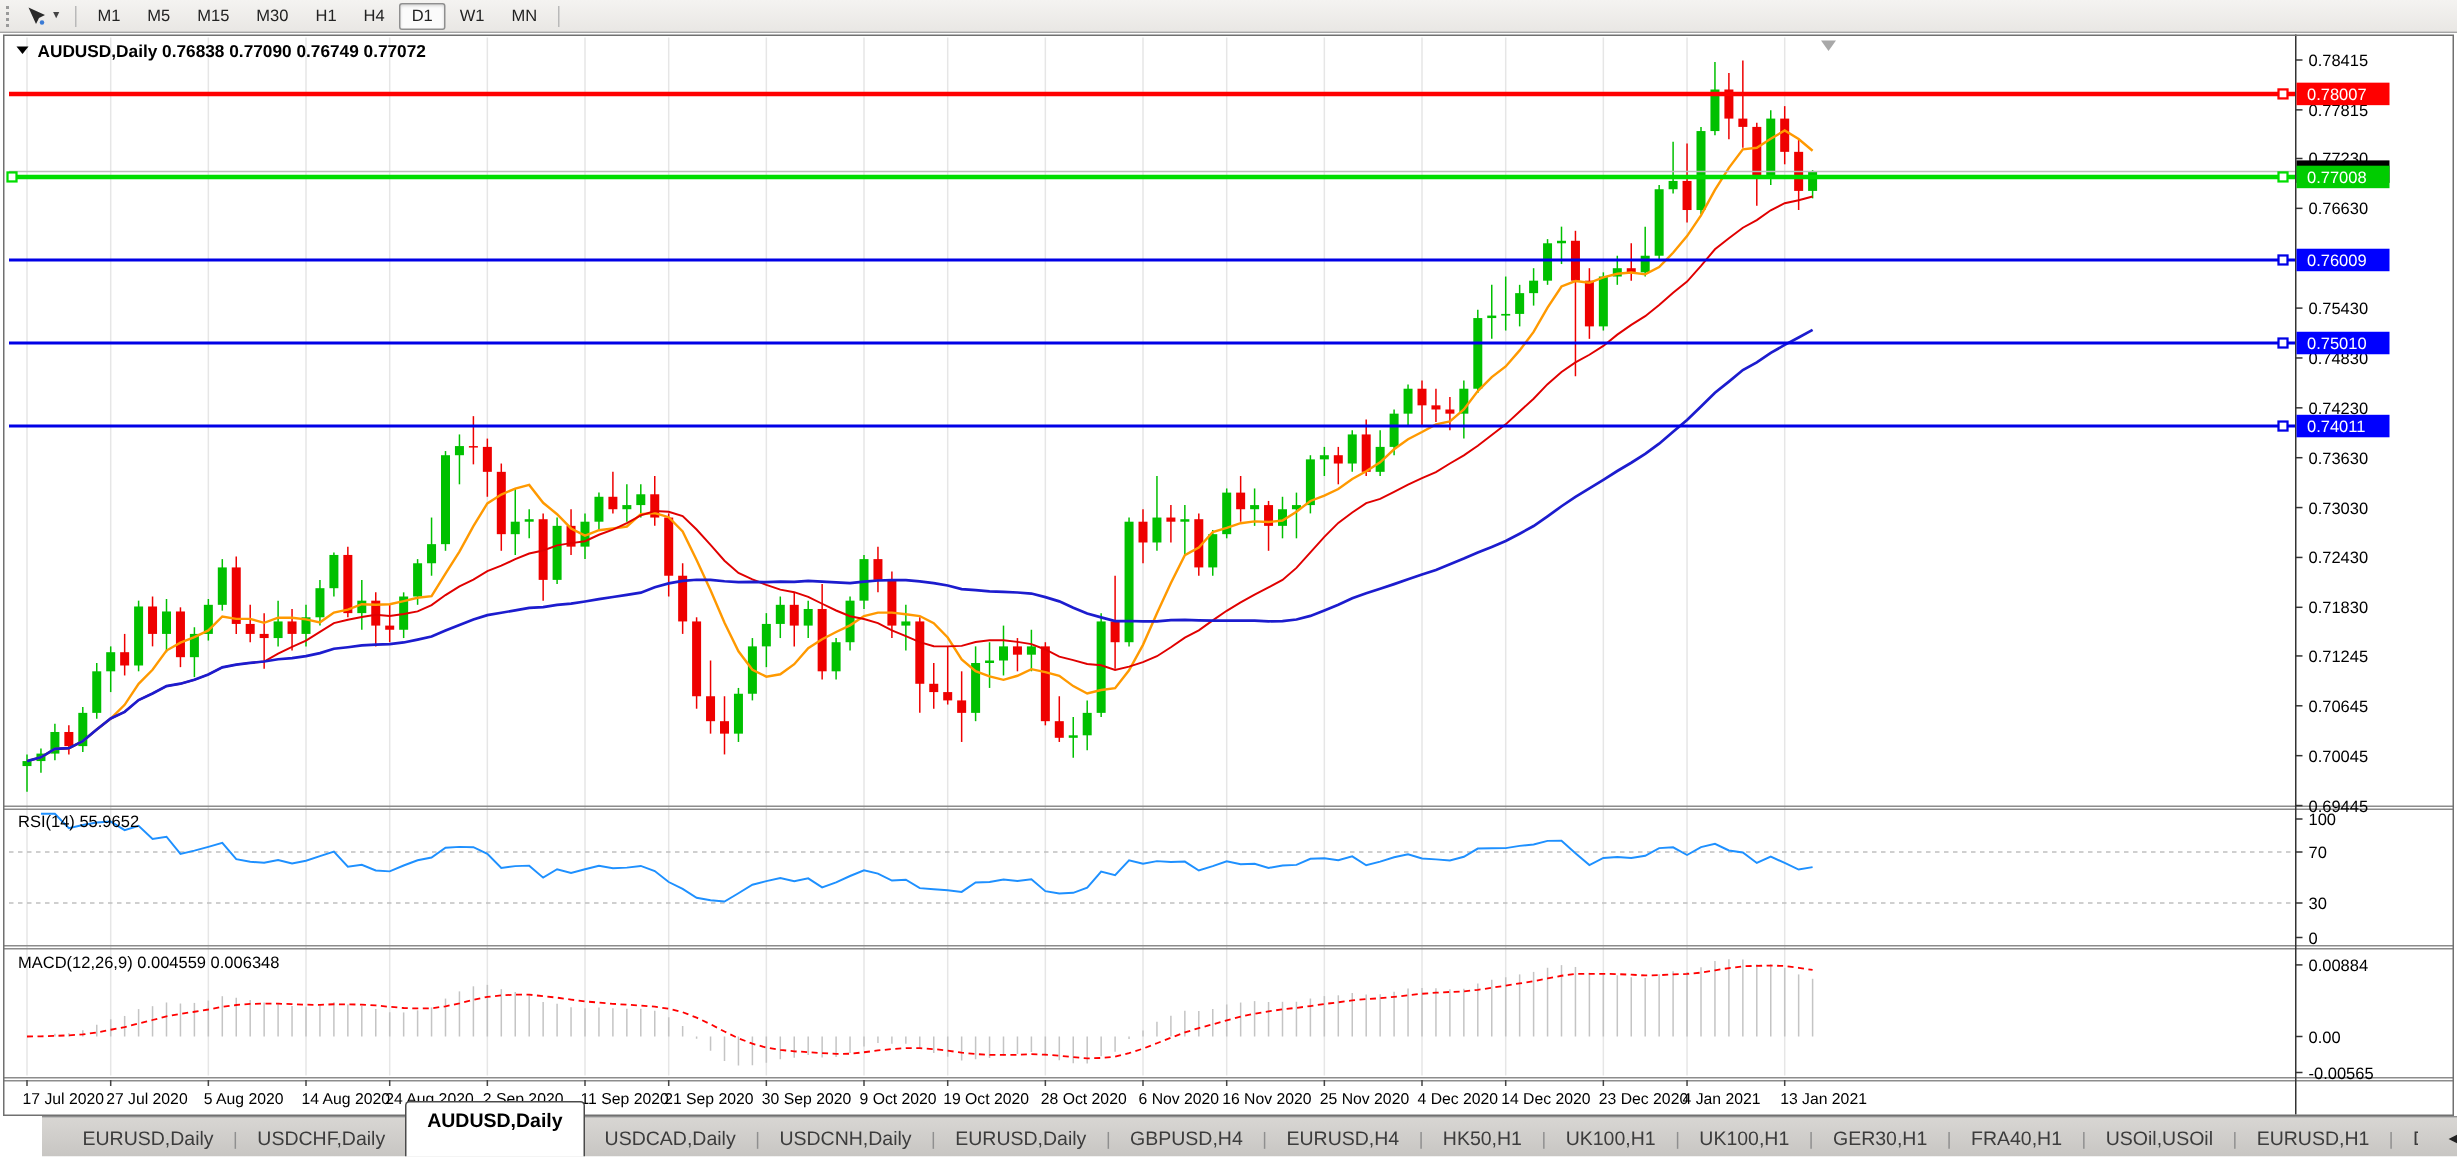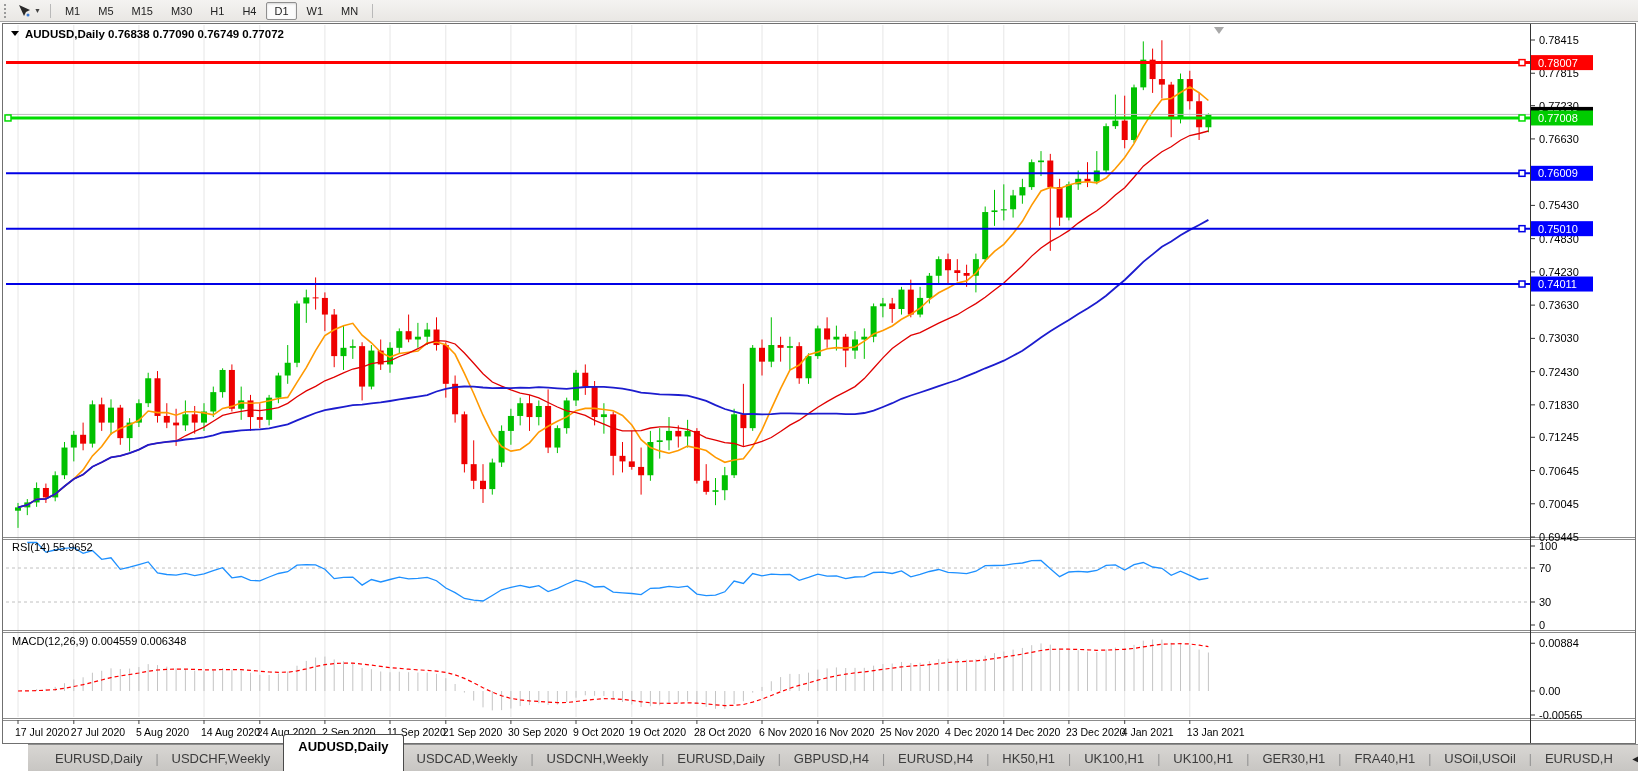--- a/index.html
+++ b/index.html
@@ -603,25 +603,25 @@
         <text x="25" y="38" font-size="11.5" font-weight="bold" fill="#000000">AUDUSD,Daily  0.76838 0.77090 0.76749 0.77072</text>
       </g>
       <path d="M1214,27 l10,0 l-5,7 z" fill="#a8a8a8"></path>
     </svg>
 
   <div id="tabbar">
     <div style="width:14px;"></div>
     <div id="tabs-holder" style="display:flex;align-items:flex-end;overflow:hidden;max-width:1570px;">
         <div class="tab">EURUSD,Daily</div>
         <div class="tabsep">|</div>
-        <div class="tab">USDCHF,Weekly</div>
+        <div class="tab">USDCHF,Daily</div>
         <div class="tab active">AUDUSD,Daily</div>
-        <div class="tab">USDCAD,Weekly</div>
-        <div class="tabsep">|</div>
-        <div class="tab">USDCNH,Weekly</div>
+        <div class="tab">USDCAD,Daily</div>
+        <div class="tabsep">|</div>
+        <div class="tab">USDCNH,Daily</div>
         <div class="tabsep">|</div>
         <div class="tab">EURUSD,Daily</div>
         <div class="tabsep">|</div>
         <div class="tab">GBPUSD,H4</div>
         <div class="tabsep">|</div>
         <div class="tab">EURUSD,H4</div>
         <div class="tabsep">|</div>
         <div class="tab">HK50,H1</div>
         <div class="tabsep">|</div>
         <div class="tab">UK100,H1</div>

